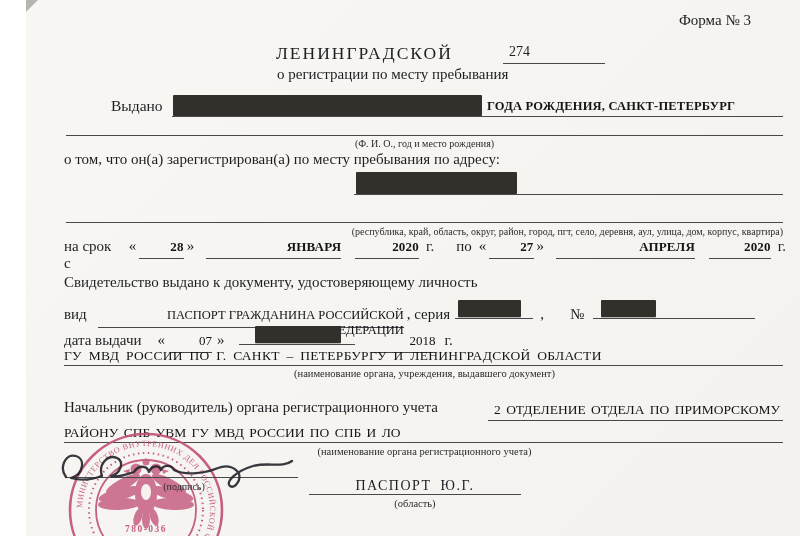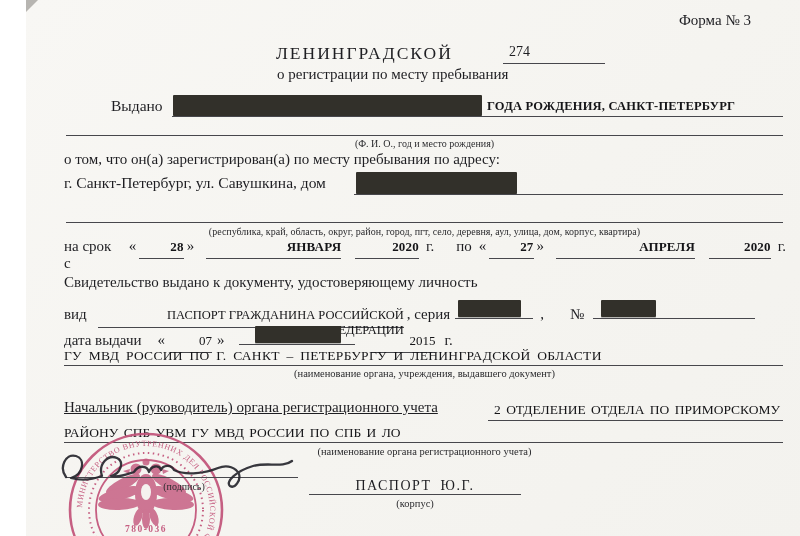--- a/index.html
+++ b/index.html
@@ -34,25 +34,24 @@
   <div class="abs" style="left:251px; top:66px; font-size:15px;">о регистрации по месту пребывания</div>
 
   <div class="abs body15" style="left:85px; top:97px; font-size:15.5px;">Выдано</div>
   <div class="bar" style="left:147px; top:95px; width:309px; height:21px;"></div>
   <div class="abs typed" style="left:461px; top:99px; font-size:12.5px;">ГОДА РОЖДЕНИЯ, САНКТ-ПЕТЕРБУРГ</div>
   <div class="rule" style="left:146px; top:116px; width:611px;"></div>
   <div class="rule" style="left:40px; top:135px; width:717px;"></div>
   <div class="abs cap" style="left:40px; top:138px; width:717px; font-size:10px;">(Ф. И. О., год и место рождения)</div>
 
   <div class="abs body15" style="left:38px; top:151px;">о том, что он(а) зарегистрирован(а) по месту пребывания по адресу:</div>
-  <div class="abs" style="left:38px; top:174px; font-size:15.5px;">г. Санкт-Петербург, ул. Савушкина, дом</div>
   <div class="bar" style="left:330px; top:172px; width:161px; height:22px;"></div>
   <div class="rule" style="left:328px; top:194px; width:429px;"></div>
   <div class="rule" style="left:40px; top:222px; width:717px;"></div>
-  <div class="abs cap" style="left:40px; top:226px; width:717px; font-size:10px;">(республика, край, область, округ, район, город, пгт, село, деревня, аул, улица, дом, корпус, квартира)</div>
+  <div class="abs cap" style="left:40px; top:226px; width:717px; font-size:10px;text-align:right;">(республика, край, область, округ, район, город, пгт, село, деревня, аул, улица, дом, корпус, квартира)</div>
 
   <div class="row body15" style="left:38px; top:238px; width:722px;">
     <span>на срок с</span>
     <span style="margin-left:9px;">«</span>
     <span class="cell typed" style="width:46px; margin-left:3px;">28</span>
     <span style="margin-left:3px;">»</span>
     <span class="cell typed" style="width:140px; margin-left:12px;">ЯНВАРЯ</span>
     <span class="cell typed" style="width:66px; margin-left:14px;">2020</span>
     <span style="margin-left:7px;">г.</span>
     <span style="margin-left:22px;">по</span>
@@ -79,28 +78,28 @@
       </span>
   </div>
   <div class="row body15" style="left:38px; top:325px; width:722px;">
     <span>дата выдачи</span>
     <span style="margin-left:16px;">«</span>
     <span class="cell typedreg" style="width:42px; margin-left:5px;">07</span>
     <span style="margin-left:5px;">»</span>
     <span class="cell" style="width:116px; margin-left:15px;">
         <span class="bar" style="left:16px; bottom:1px; width:86px; height:17px;"></span>
       </span>
-    <span class="cell typedreg" style="width:64px; margin-left:16px;">2015</span>
+    <span class="cell typedreg" style="width:64px; margin-left:16px;">2018</span>
     <span style="margin-left:9px;">г.</span>
   </div>
   <div class="abs typedreg" style="left:38px; top:348px; font-size:13.5px; word-spacing:3px; letter-spacing:.3px;">ГУ МВД РОССИИ ПО Г. САНКТ – ПЕТЕРБУРГУ И ЛЕНИНГРАДСКОЙ ОБЛАСТИ</div>
   <div class="rule" style="left:38px; top:365px; width:719px;"></div>
   <div class="abs cap" style="left:40px; top:368px; width:717px;">(наименование органа, учреждения, выдавшего документ)</div>
 
-  <div class="abs body15" style="left:38px; top:399px;text-decoration:underline;">Начальник (руководитель) органа регистрационного учета</div>
+  <div class="abs body15" style="left:38px; top:399px;">Начальник (руководитель) органа регистрационного учета</div>
   <div class="abs typedreg" style="left:468px; top:402px; font-size:13.5px; word-spacing:2px;">2 ОТДЕЛЕНИЕ ОТДЕЛА ПО ПРИМОРСКОМУ</div>
   <div class="rule" style="left:462px; top:420px; width:295px;"></div>
   <div class="abs typedreg" style="left:38px; top:425px; font-size:13.5px; word-spacing:2px;">РАЙОНУ СПБ УВМ ГУ МВД РОССИИ ПО СПБ И ЛО</div>
   <div class="rule" style="left:38px; top:442px; width:719px;"></div>
   <div class="abs cap" style="left:40px; top:446px; width:717px;">(наименование органа регистрационного учета)</div>
 
   <div class="stampwrap" style="left:40px; top:432px; z-index:2;">
     <svg width="160" height="160" viewBox="0 0 160 160">
       <g stroke="#c25379" fill="none">
         <circle cx="80" cy="78" r="76" stroke-width="2.6"></circle>
@@ -136,14 +135,14 @@
 
   <div class="rule" style="left:40px; top:477px; width:232px; z-index:3;"></div>
   <div class="abs cap" style="left:88px; top:481px; width:140px; font-size:10px; z-index:3;">(подпись)</div>
   <div class="abs" style="left:32px; top:446px; z-index:4;">
     <svg width="242" height="46" viewBox="0 0 242 46">
       <path d="M8,31 C1,22 7,7 18,10 C28,13 25,29 13,32 C24,35 36,33 44,30 C40,18 50,8 59,12 C67,16 62,28 53,30 C61,32 70,28 76,26 C80,19 89,19 91,26 C93,20 101,18 103,24 C105,19 113,18 116,24 C128,30 148,27 160,22 C170,18 178,22 181,28 C183,34 177,43 172,40 C167,36 178,25 195,20 C209,16 225,22 234,15" fill="none" stroke="#26262e" stroke-width="2.3" stroke-linecap="round" stroke-linejoin="round" opacity="0.92"></path>
     </svg>
   </div>
   <div class="abs" style="left:283px; top:478px; width:212px; text-align:center; font-size:14px; letter-spacing:1.5px; word-spacing:4px; z-index:3;">ПАСПОРТ Ю.Г.</div>
   <div class="rule" style="left:283px; top:494px; width:212px; z-index:3;"></div>
-  <div class="abs cap" style="left:283px; top:498px; width:212px;">(корпус)</div>
+  <div class="abs cap" style="left:283px; top:498px; width:212px;">(область)</div>
 </div>
 
 </body></html>

